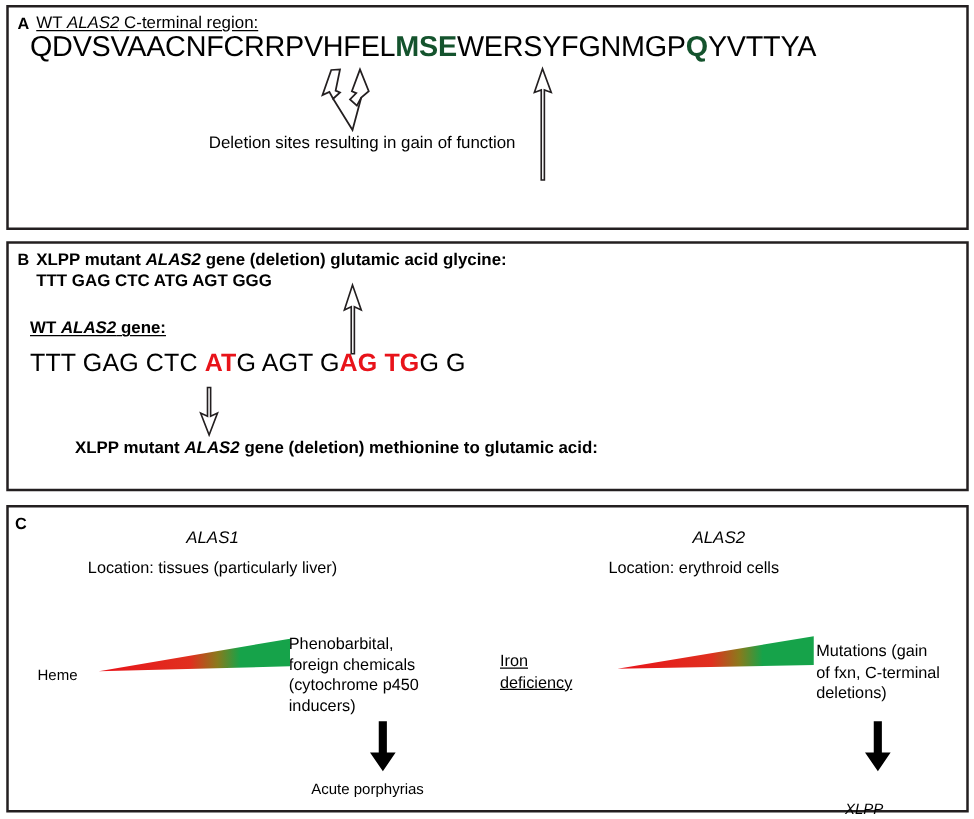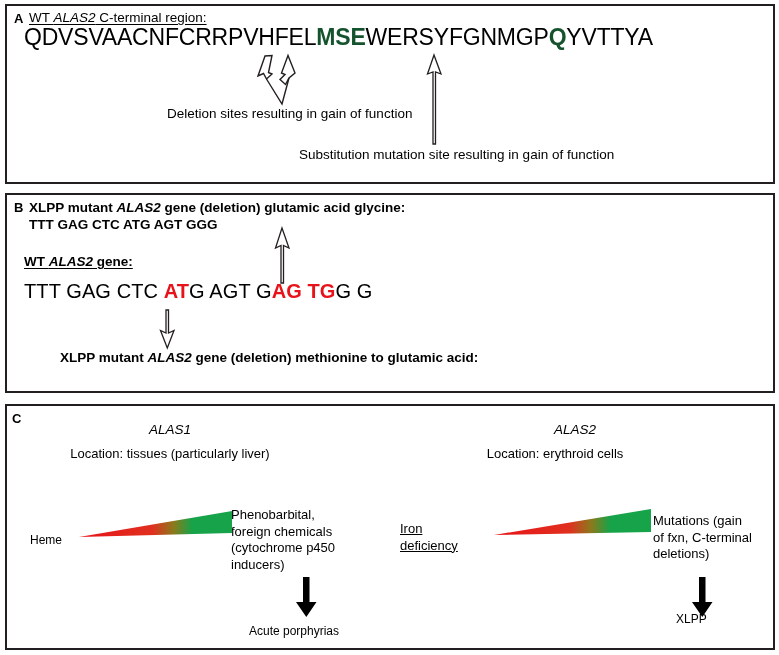--- a/index.html
+++ b/index.html
@@ -130,21 +130,20 @@
   <div class="panel" id="panel-a"></div>
 
   <span class="panel-letter" style="left:14px; top:12px;">A</span>
 
   <span class="hdr underlined" style="left:29px; top:10px;"><span>WT </span><span class="ital">ALAS2</span><span> C-terminal region:</span></span>
 
   <div id="seq-protein"><span>QDVSVAACNFCRRPVHFEL</span><span class="red">MS</span><span class="red">E</span><span>WERSYFGNMGP</span><span class="red">Q</span><span>YVTTYA</span></div>
 
   <span class="capA" style="left:167px; top:106px;">Deletion sites resulting in gain of function</span>
 
-  <span class="capA" style="left:299px; top:147px;">Substitution mutation site resulting in gain of function</span>
 
   <div class="panel" id="panel-b"></div>
 
   <span class="panel-letter" style="left:14px; top:201px;">B</span>
 
   <span class="b-text" style="left:29px; top:200px;"><span>XLPP mutant </span><span class="ital">ALAS2</span><span> gene (deletion) glutamic acid glycine:</span></span>
 
   <span class="b-text" style="left:29px; top:217px;">TTT GAG CTC ATG AGT GGG</span>
 
   <span class="b-text underlined" style="left:24px; top:254px;"><span>WT </span><span class="ital">ALAS2</span><span> gene:</span></span>
@@ -181,21 +180,21 @@
     <div>Iron</div>
     <div>deficiency</div>
   </div>
 
   <div class="c-label" style="left:653px; top:513px; width:120px;">
     <div>Mutations (gain</div>
     <div>of fxn, C-terminal</div>
     <div>deletions)</div>
   </div>
 
-  <span class="c-outcome" style="left:676px; top:612px;">XLPP</span>
+  <span class="c-outcome" style="left:676px; top:640px;font-style:italic;">XLPP</span>
 
   <svg class="overlay" viewBox="0 0 779 655" xmlns="http://www.w3.org/2000/svg">
     <defs>
       <linearGradient id="wedgeGrad" x1="0" y1="0" x2="1" y2="0">
         <stop offset="0%" stop-color="#e8131a"></stop>
         <stop offset="48%" stop-color="#e0301f"></stop>
         <stop offset="62%" stop-color="#8a7a1c"></stop>
         <stop offset="74%" stop-color="#16a34a"></stop>
         <stop offset="100%" stop-color="#16a34a"></stop>
       </linearGradient>

